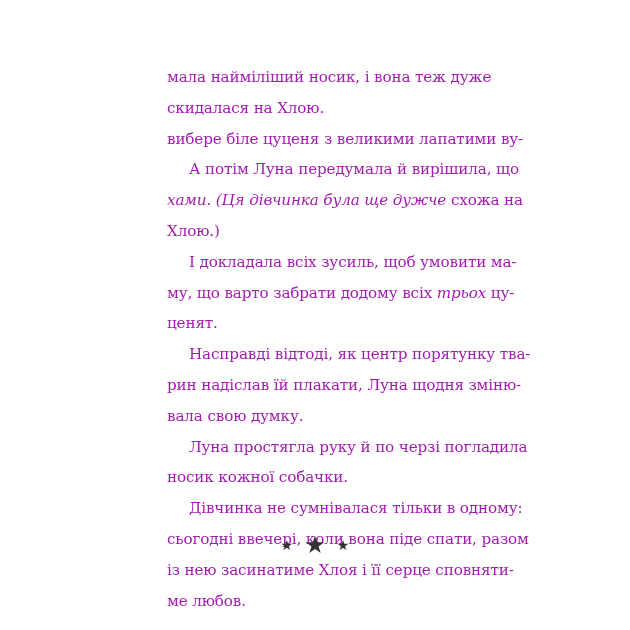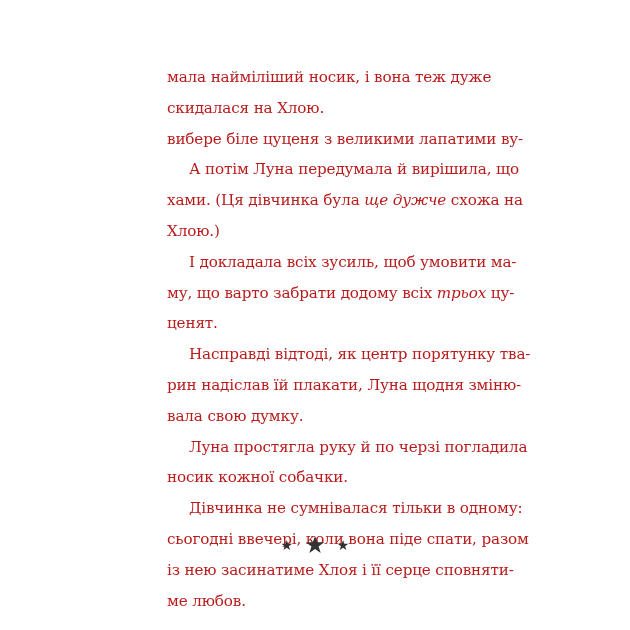--- a/index.html
+++ b/index.html
@@ -14,21 +14,21 @@
       overflow: hidden;
     }
     .page {
       position: absolute;
       left: 167px;
       top: 62px;
       width: 297px;
       font-family: "DejaVu Serif", "Liberation Serif", serif;
       font-size: 15.2px;
       line-height: 30.8px;
-      color: #b91c1c;
+      color: #a21caf;
     }
     .para {
       margin: 0;
       text-align: justify;
       text-align-last: left;
       letter-spacing: -0.15px;
     }
     .line {
       display: block;
       white-space: nowrap;
@@ -55,21 +55,21 @@
 <body>
 
 <div class="page" id="page">
     <div class="para">
       <span class="line">мала найміліший носик, і вона теж дуже</span>
       <span class="line last">скидалася на Хлою.</span>
     </div>
     <div class="para">
       <span class="line">вибере біле цуценя з великими лапатими ву-</span>
       <span class="line first">А потім Луна передумала й вирішила, що</span>
-      <span class="line"><span style="white-space: pre;">хами. (Ця дівчинка була </span><em>ще дужче</em><span style="white-space: pre; margin-top: 44px;"> схожа на</span></span>
+      <span class="line"><span style="white-space: pre; font-style: italic;">хами. (Ця дівчинка була </span><em>ще дужче</em><span style="white-space: pre; margin-top: 44px;"> схожа на</span></span>
       <span class="line last">Хлою.)</span>
     </div>
     <div class="para">
       <span class="line first">І докладала всіх зусиль, щоб умовити ма-</span>
       <span class="line"><span style="white-space: pre;">му, що варто забрати додому всіх </span><em>трьох</em><span style="white-space: pre;"> цу-</span></span>
       <span class="line last">ценят.</span>
     </div>
     <div class="para">
       <span class="line first">Насправді відтоді, як центр порятунку тва-</span>
       <span class="line">рин надіслав їй плакати, Луна щодня зміню-</span>

